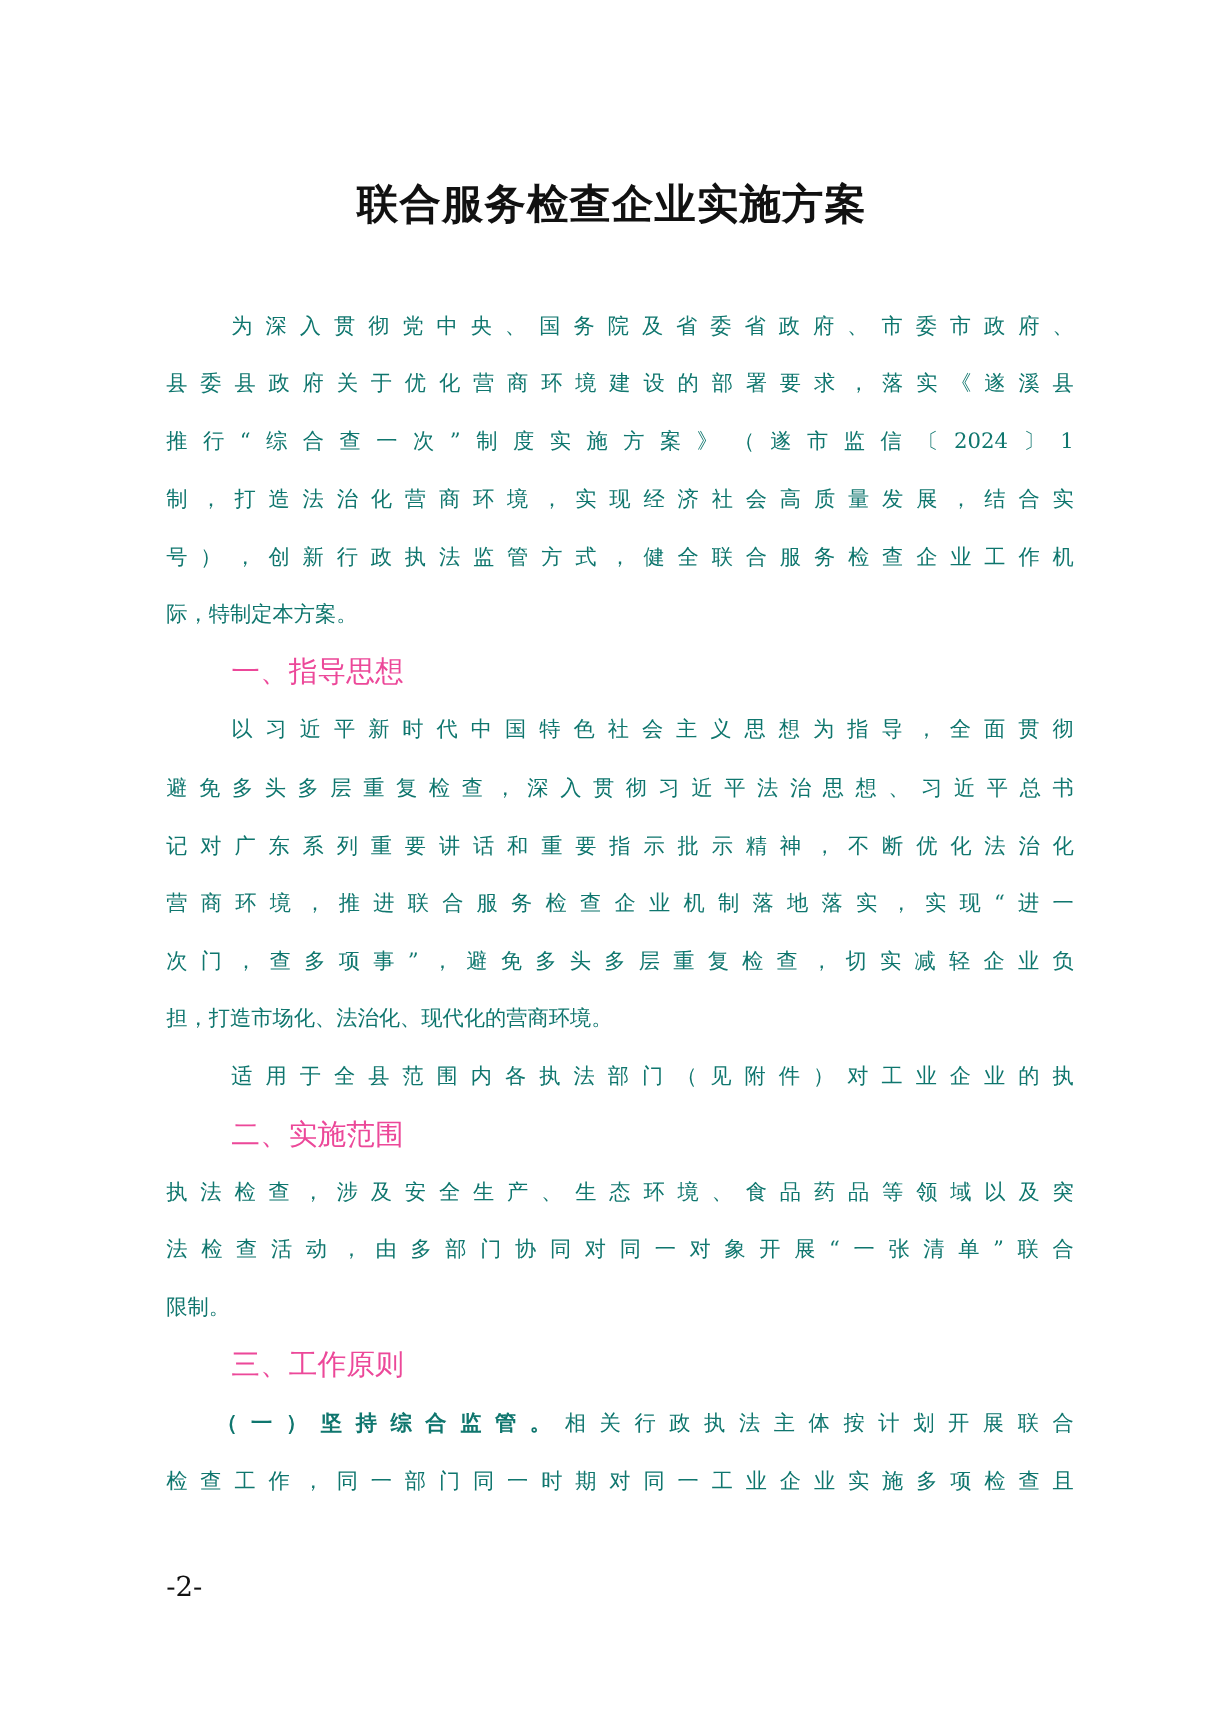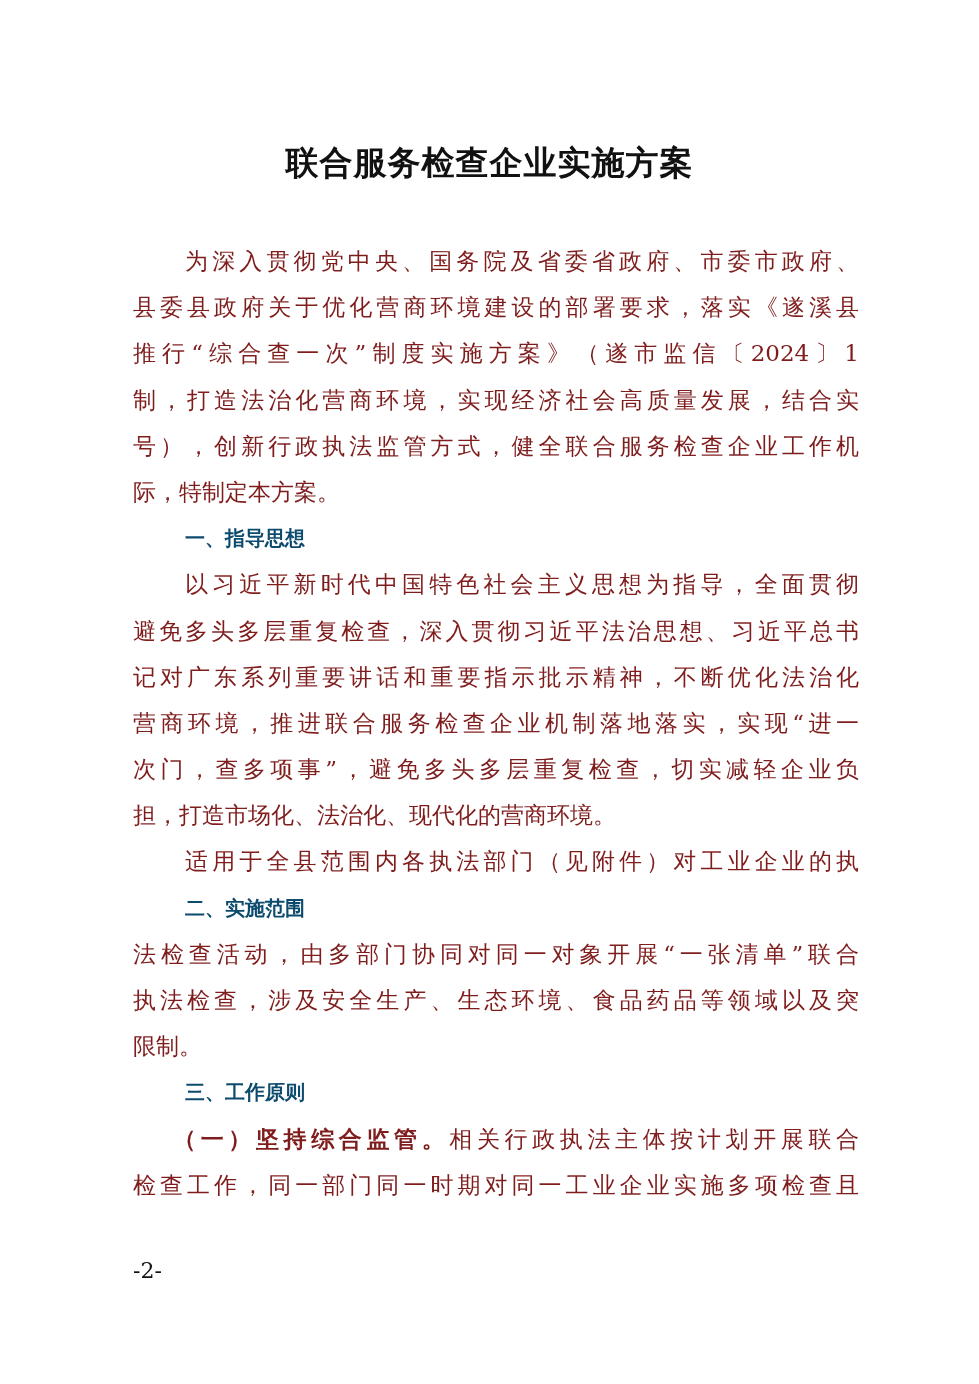--- a/index.html
+++ b/index.html
@@ -37,39 +37,39 @@
     .body {
       position: absolute;
       left: 133px;
       top: 238px;
       width: 726px;
     }
     .line {
       height: 46.2px;
       line-height: 46.2px;
       font-family: "DejaVu Serif", serif;
-      font-size: 23px;
+      font-size: 17px;
       white-space: nowrap;
       text-align: justify;
       text-align-last: justify;
-      color: #7f1d1d;
+      color: #0f766e;
     }
     .line.last {
       text-align-last: left;
     }
     .line.indent {
       padding-left: 52px;
     }
     .line.heading {
       font-family: "DejaVu Sans", sans-serif;
-      font-weight: bold;
-      font-size: 20px;
+      font-weight: normal;
+      font-size: 23px;
       text-align-last: left;
       padding-left: 52px;
-      color: #0c4a6e;
+      color: #ec4899;
     }
     .bold-lead {
       font-weight: bold;
       font-family: Liberation Mono, monospace;
     }
     .page-number {
       position: absolute;
       left: 133px;
       top: 1256px;
       font-family: "DejaVu Serif", serif;
@@ -97,22 +97,22 @@
     <div class="line heading">一、指导思想</div>
     <div class="line indent">以习近平新时代中国特色社会主义思想为指导，全面贯彻</div>
     <div class="line">避免多头多层重复检查，深入贯彻习近平法治思想、习近平总书</div>
     <div class="line">记对广东系列重要讲话和重要指示批示精神，不断优化法治化</div>
     <div class="line">营商环境，推进联合服务检查企业机制落地落实，实现“进一</div>
     <div class="line">次门，查多项事”，避免多头多层重复检查，切实减轻企业负</div>
     <div class="line last">担，打造市场化、法治化、现代化的营商环境。</div>
 
     <div class="line indent">适用于全县范围内各执法部门（见附件）对工业企业的执</div>
     <div class="line heading">二、实施范围</div>
+    <div class="line">执法检查，涉及安全生产、生态环境、食品药品等领域以及突</div>
     <div class="line">法检查活动，由多部门协同对同一对象开展“一张清单”联合</div>
-    <div class="line">执法检查，涉及安全生产、生态环境、食品药品等领域以及突</div>
     <div class="line last">限制。</div>
 
     <div class="line heading">三、工作原则</div>
     <div class="line" style="padding-left:40px;"><span class="bold-lead">（一）坚持综合监管。</span><span>相关行政执法主体按计划开展联合</span></div>
     <div class="line">检查工作，同一部门同一时期对同一工业企业实施多项检查且</div>
   </div>
 
   <div class="page-number">-2-</div>
 </div>
 

